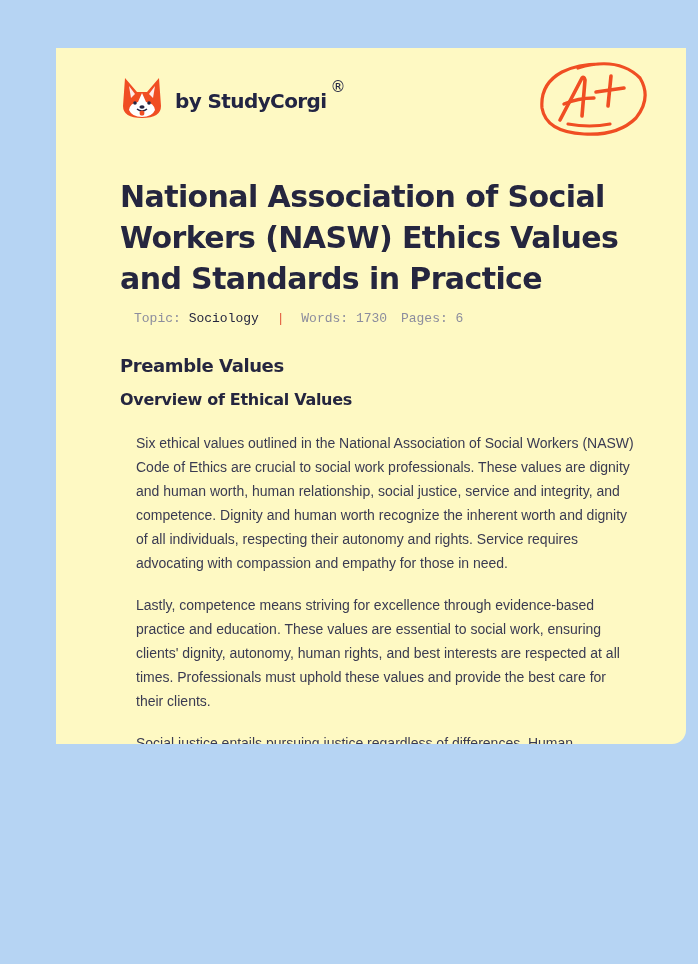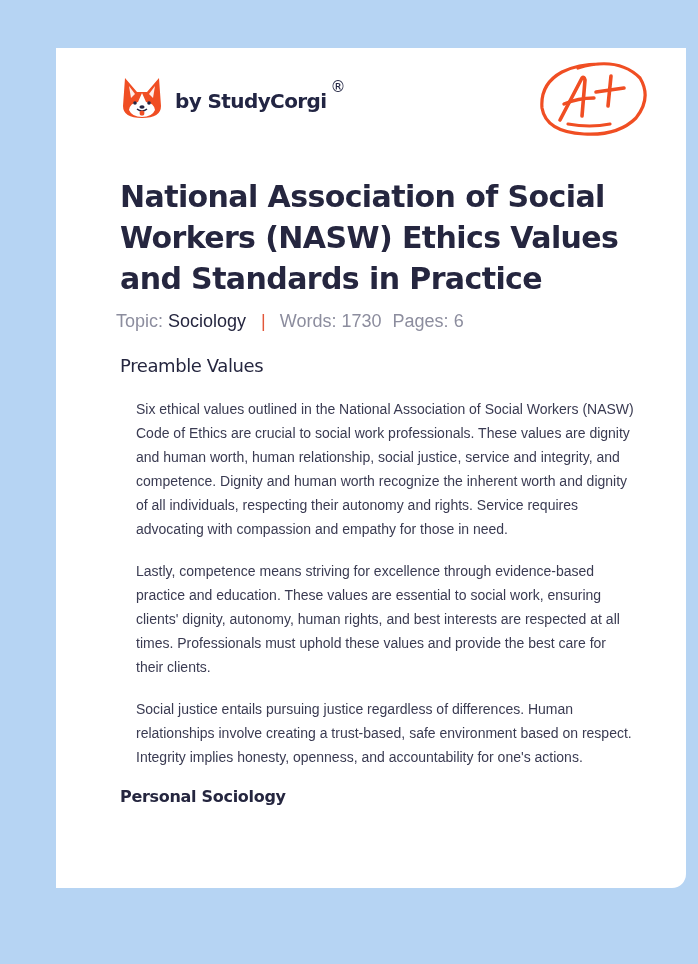--- a/index.html
+++ b/index.html
@@ -4,22 +4,22 @@
   <style>
     html, body { margin: 0; padding: 0; }
     body {
       width: 698px; height: 964px; overflow: hidden;
       background: #b6d4f3;
       font-family: "Liberation Sans", sans-serif;
       position: relative;
     }
     .card {
       position: absolute; left: 56px; top: 48px;
-      width: 630px; height: 840px;
-      background: #ffffff;
+      width: 630px; height: 696px;
+      background: #fef9c3;
       border-bottom-right-radius: 14px;
       overflow: hidden;
     }
     .logo {
       position: absolute; left: 66px; top: 28px;
       display: flex; align-items: center;
     }
     .corgi { width: 40px; height: 44px; }
     .brand {
       margin-left: 13px; margin-top: 6px;
@@ -34,31 +34,31 @@
     }
     .grade { position: absolute; left: 482px; top: 10px; width: 112px; height: 82px; }
     .title {
       position: absolute; left: 64px; top: 128px; width: 520px;
       margin: 0;
       font-family: "DejaVu Sans", sans-serif;
       font-weight: bold; font-size: 30px; line-height: 41px;
       color: #25263f; letter-spacing: -0.6px;
     }
     .meta {
-      position: absolute; left: 60px; top: 263px;
-      font-size: 18px; color: #8c8d9e;
-      font-family: Liberation Sans, sans-serif;
+      position: absolute; left: 78px; top: 263px;
+      font-size: 13px; color: #8c8d9e;
+      font-family: Liberation Mono, monospace;
     }
     .meta .topic-val { color: #25263f; }
     .meta .sep { color: #e2573a; margin: 0 9px 0 10px; }
     .meta .gap { margin-left: 6px; }
     .content { position: absolute; left: 64px; top: 306px; width: 516px; }
     .h2 {
       margin: 0; font-family: "DejaVu Sans", sans-serif;
-      font-weight: normal; font-size: 18px; color: #25263f;
+      font-weight: bold; font-size: 18px; color: #25263f;
       letter-spacing: -0.4px; line-height: 24px;
     }
     .h3 {
       margin: 10px 0 0 0; font-family: "DejaVu Sans", sans-serif;
       font-weight: bold; font-size: 16px; color: #25263f;
       letter-spacing: -0.3px; line-height: 24px;
     }
     .p {
       margin: 18px 0 0 16px; font-size: 14px; line-height: 24px;
       color: #3a3b52; font-family: "Liberation Sans", sans-serif;
@@ -104,19 +104,20 @@
     <span class="topic-val">Sociology</span>
     <span class="sep">|</span>
     <span>Words:</span>
     <span>1730</span>
     <span class="gap">Pages:</span>
     <span>6</span>
   </div>
 
   <div class="content">
     <h2 class="h2">Preamble Values</h2>
+    <h3 class="h3">Overview of Ethical Values</h3>
     <p class="p first">Six ethical values outlined in the National Association of Social Workers (NASW) Code of Ethics are crucial to social work professionals. These values are dignity and human worth, human relationship, social justice, service and integrity, and competence. Dignity and human worth recognize the inherent worth and dignity of all individuals, respecting their autonomy and rights. Service requires advocating with compassion and empathy for those in need.</p>
     <p class="p">Lastly, competence means striving for excellence through evidence-based practice and education. These values are essential to social work, ensuring clients' dignity, autonomy, human rights, and best interests are respected at all times. Professionals must uphold these values and provide the best care for their clients.</p>
     <p class="p">Social justice entails pursuing justice regardless of differences. Human relationships involve creating a trust-based, safe environment based on respect. Integrity implies honesty, openness, and accountability for one's actions.</p>
     <h3 class="h3 pp">Personal Sociology</h3>
   </div>
 
 </div>
 
 </body></html>

